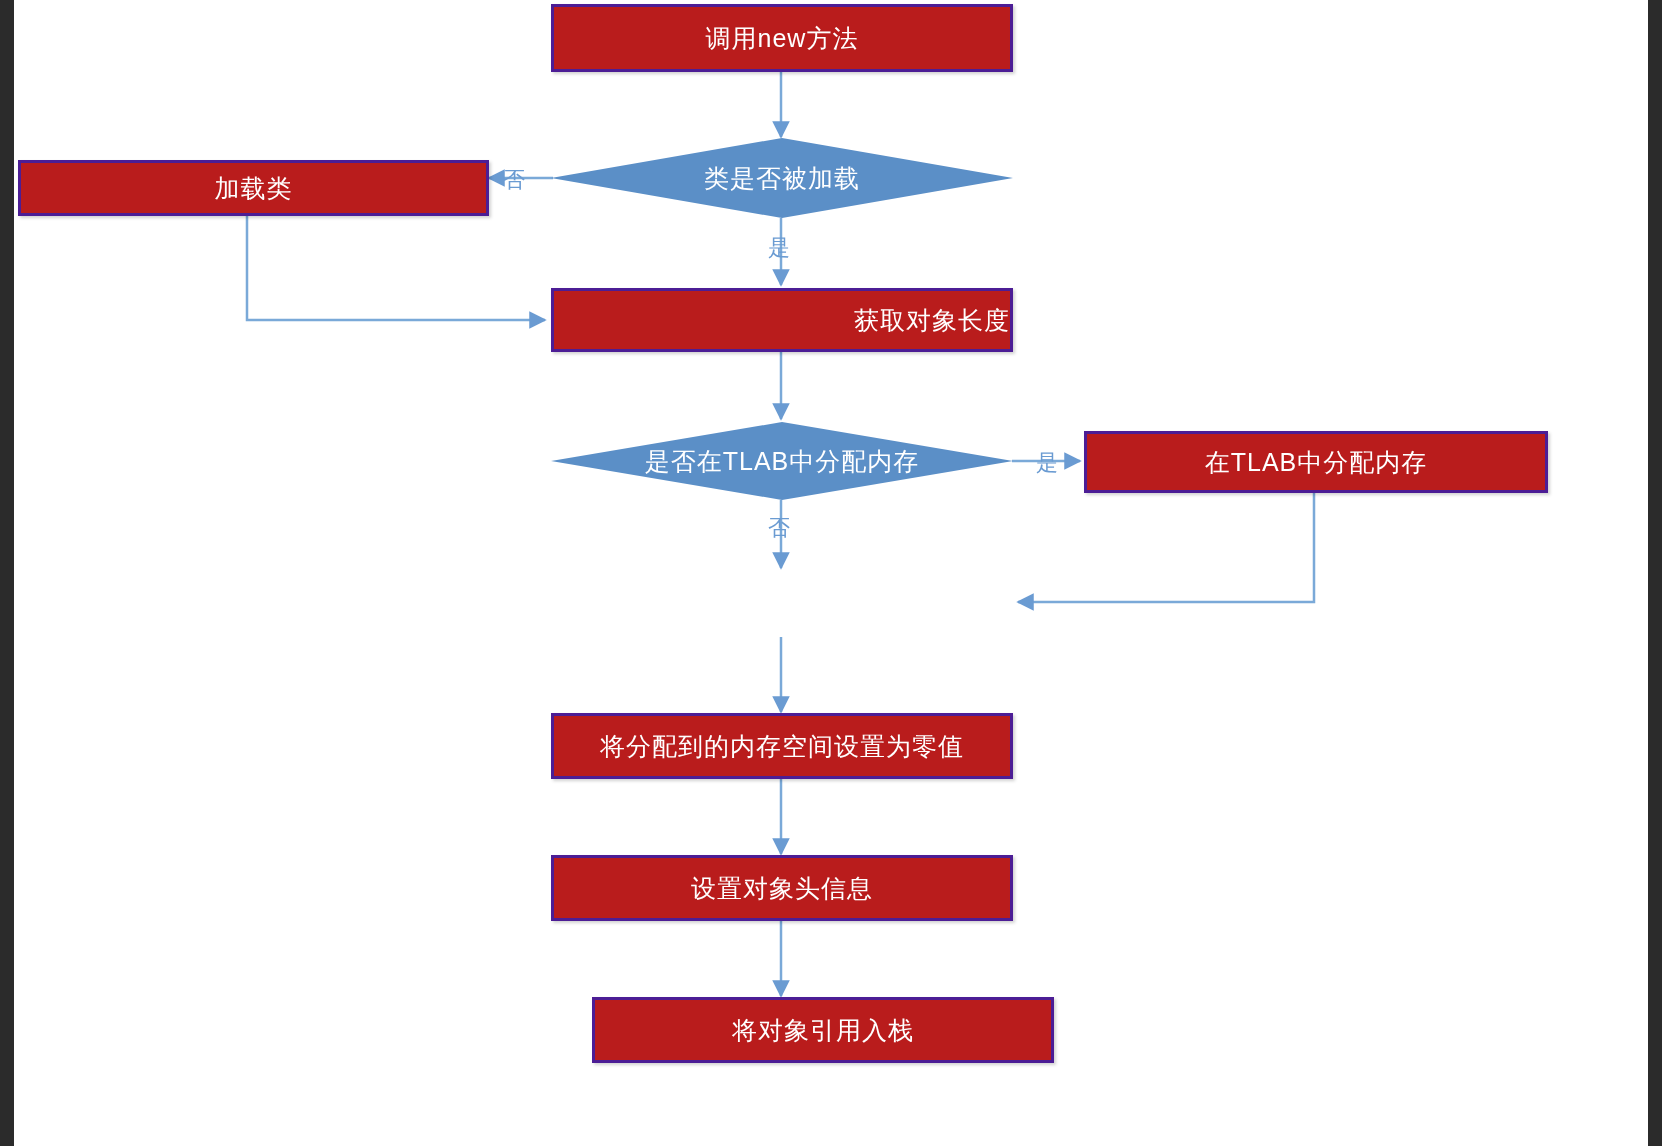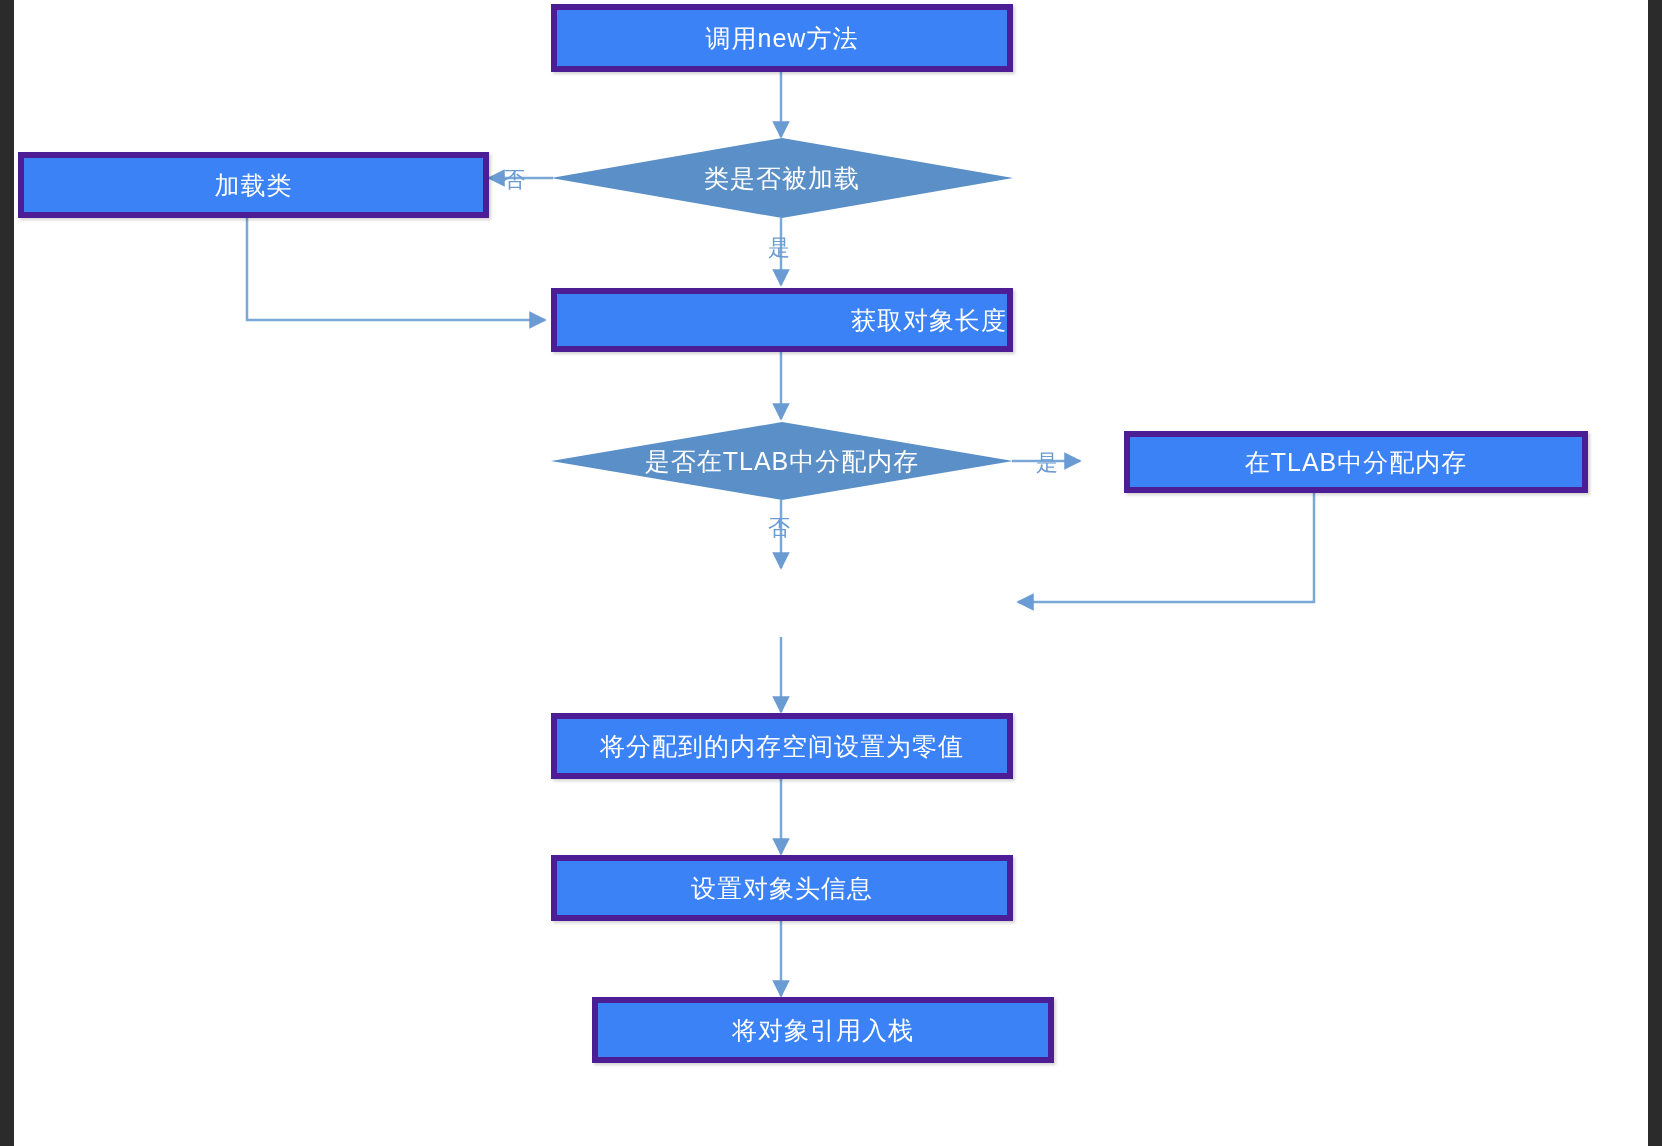--- a/index.html
+++ b/index.html
@@ -42,22 +42,22 @@
     box-sizing: border-box;
     display: flex;
     align-items: center;
     justify-content: center;
     color: #ffffff;
     font-size: 25px;
     letter-spacing: 1px;
     white-space: nowrap;
   }
   .node.process {
-    background: #3b82f6;
-    border: 6px solid #4c1d95;
+    background: #b91c1c;
+    border: 3px solid #4c1d95;
     box-shadow: 2px 2px 3px rgba(0,0,0,0.18);
   }
   .node.decision {
     background: transparent;
     border: none;
     box-shadow: none;
   }
   .diamond-shape {
     position: absolute;
     left: 0; top: 0;
@@ -134,34 +134,34 @@
 
   <div class="node process" style="left:551px; top:4px; width:462px; height:68px;">
     <span class="node-label">调用new方法</span>
   </div>
 
   <div class="node decision" style="left:551px; top:138px; width:462px; height:80px;">
     <span class="diamond-shape"></span>
     <span class="node-label">类是否被加载</span>
   </div>
 
-  <div class="node process" style="left:18px; top:152px; width:471px; height:66px;">
+  <div class="node process" style="left:18px; top:160px; width:471px; height:56px;">
     <span class="node-label">加载类</span>
   </div>
 
   <div class="node process" style="left:551px; top:288px; width:462px; height:64px;justify-content:flex-end;">
     <span class="node-label">获取对象长度</span>
   </div>
 
   <div class="node decision" style="left:551px; top:422px; width:462px; height:78px;">
     <span class="diamond-shape"></span>
     <span class="node-label">是否在TLAB中分配内存</span>
   </div>
 
-  <div class="node process" style="left:1084px; top:431px; width:464px; height:62px;margin-left:40px;">
+  <div class="node process" style="left:1084px; top:431px; width:464px; height:62px;">
     <span class="node-label">在TLAB中分配内存</span>
   </div>
 
 
   <div class="node process" style="left:551px; top:713px; width:462px; height:66px;">
     <span class="node-label">将分配到的内存空间设置为零值</span>
   </div>
 
   <div class="node process" style="left:551px; top:855px; width:462px; height:66px;">
     <span class="node-label">设置对象头信息</span>

